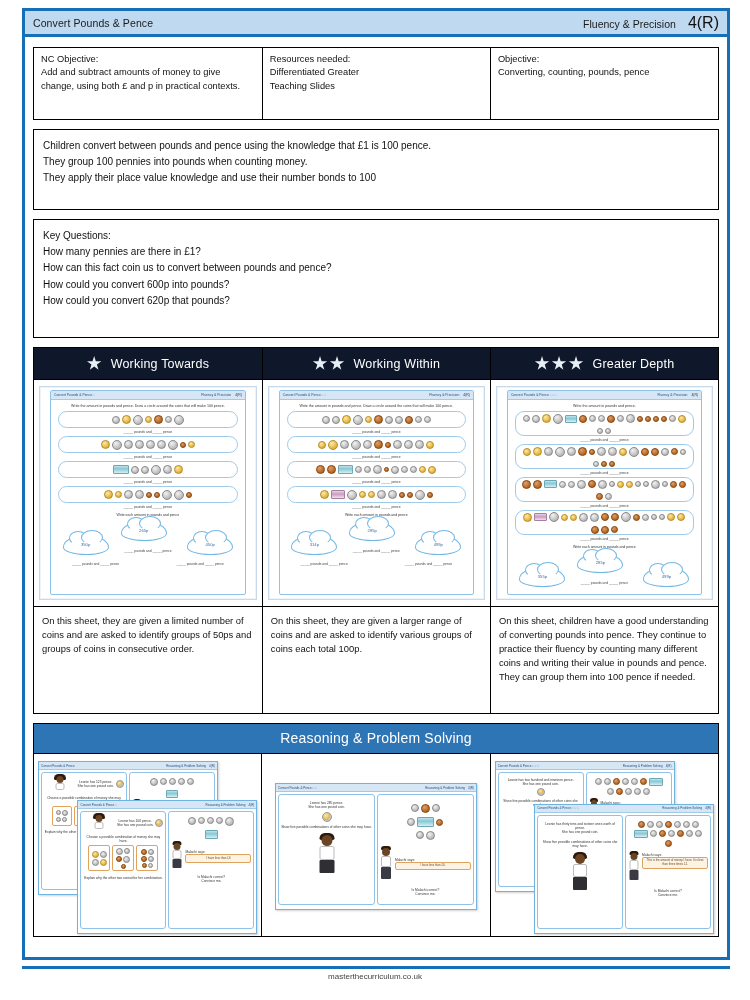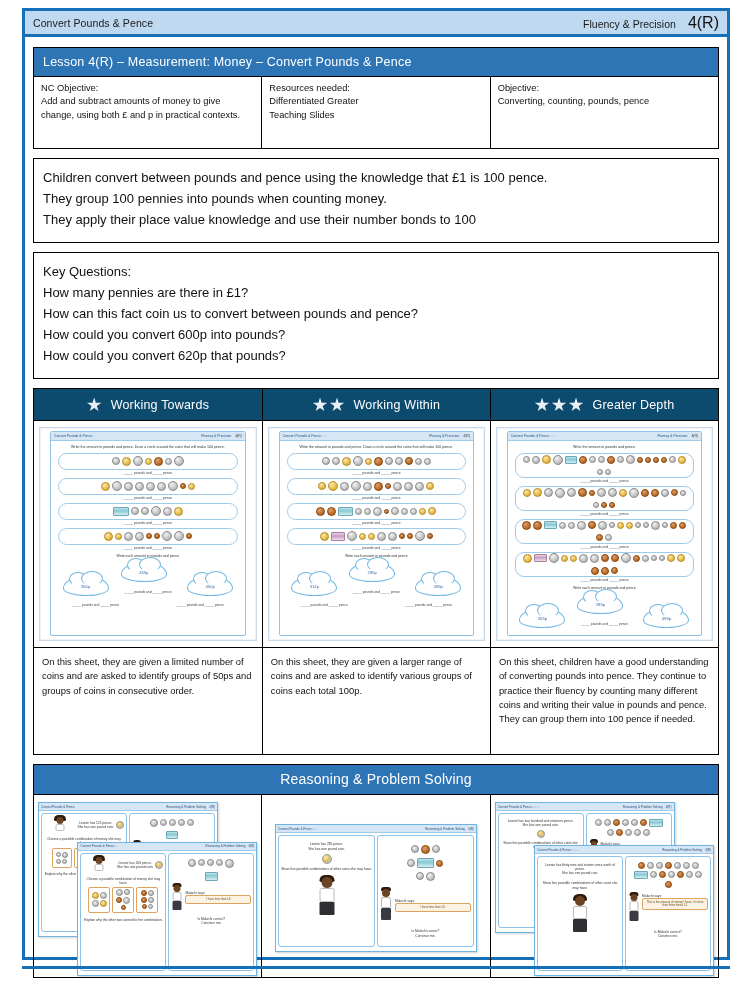--- a/index.html
+++ b/index.html
@@ -69,31 +69,31 @@
     padding: 5px 7px 10px 7px;
     font-size: 9.3px;
     line-height: 1.45;
     color: #111;
     height: 72px;
   }
   .meta-cell div { white-space: pre-line; }
 
   .para-cell {
     padding: 8px 9px 12px 9px;
-    font-size: 13px;
+    font-size: 10px;
     line-height: 1.62;
     color: #111;
     height: 80px;
   }
   .para-cell.kq { height: 118px; }
   .para-cell p { margin: 0; }
 
   
   .diff-head {
-    background: #0c4a6e;
+    background: #0f172a;
     color: #ffffff;
     border: 1px solid #000;
     height: 32px;
     padding: 0 6px;
   }
   .diff-head-inner {
     display: flex;
     align-items: center;
     justify-content: center;
     gap: 9px;
@@ -323,23 +323,20 @@
       <div class="topbar-right">
         <span class="topbar-sub">Fluency &amp; Precision</span>
         <span class="topbar-code">4(R)</span>
       </div>
     </div>
 
     <div class="content">
 
       <table class="tbl">
         <tbody>
-            <tr>
-          <td colspan="3" class="lesson-title">Lesson 4(R) – Measurement: Money – Convert Pounds &amp; Pence</td>
-        </tr>
         <tr>
           <td class="meta-cell" style="width:33.4%">
             <div>NC Objective:</div>
             <div>Add and subtract amounts of money to give change, using both £ and p in practical contexts.</div>
           </td>
           <td class="meta-cell" style="width:33.3%">
             <div>Resources needed:</div>
             <div>Differentiated Greater
 Teaching Slides</div>
           </td>
@@ -1053,13 +1050,14 @@
             </div>
           </td>
         </tr>
       </tbody>
         </table>
 
     </div>
   </div>
 
   <div class="footer-rule"></div>
+  <div class="footer-text">masterthecurriculum.co.uk</div>
 </div>
 
 </body></html>

